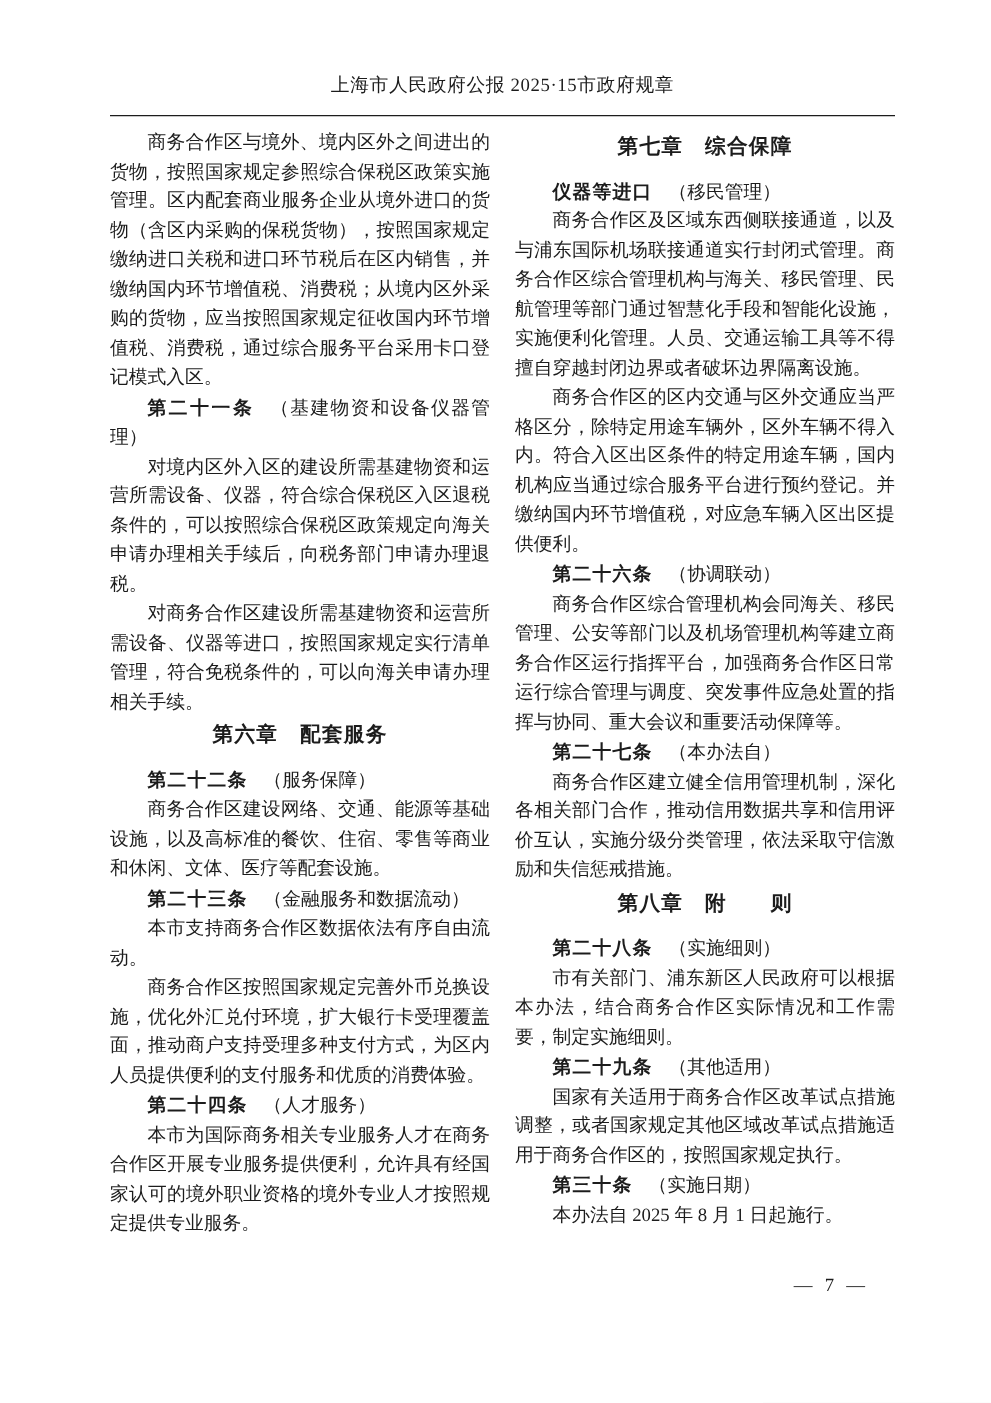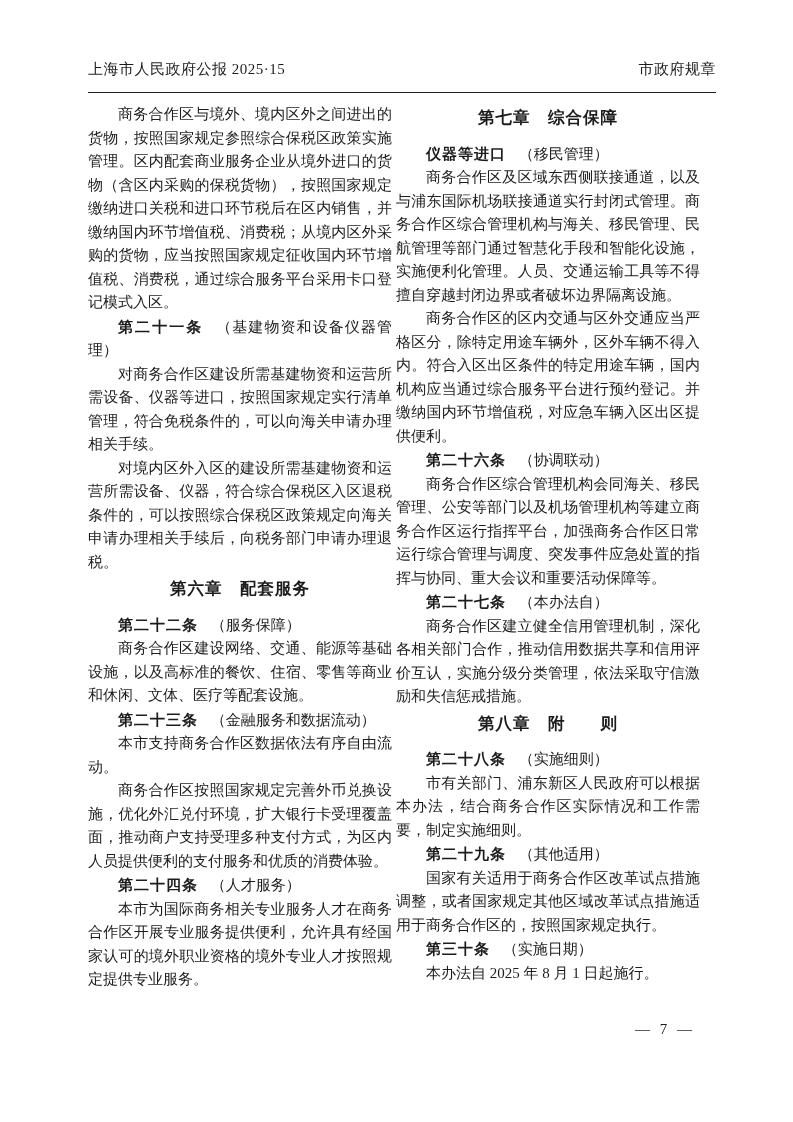--- a/index.html
+++ b/index.html
@@ -6,27 +6,27 @@
   body{
     width:793px;height:1122px;background:#f2f2f2;
     font-family:"Liberation Serif","DejaVu Serif",serif;
   }
   .page{
     position:relative;width:793px;height:1122px;background:#ffffff;
     color:#1c1c1c;overflow:hidden;
   }
   .header{
     position:absolute;top:60px;left:88px;width:628px;
-    display:flex;justify-content:space-between;align-items:flex-end;
+    display:flex;justify-content:center;align-items:flex-end;
     font-size:15px;line-height:19px;letter-spacing:0.5px;
     padding-bottom:13px;border-bottom:1.5px solid #1c1c1c;
   }
   .content{
     position:absolute;top:103px;left:88px;width:628px;
-    display:flex;gap:4px;
+    display:flex;gap:20px;
   }
   .column{
     width:304px;font-size:15px;line-height:23.5px;
     text-align:justify;
   }
   .column p{margin:0;}
   .body-para{text-indent:2em;}
   .article-head{text-indent:2em;}
   .art-num{
     font-weight:700;
@@ -50,22 +50,22 @@
 <div class="page">
   <div class="header">
     <span>上海市人民政府公报 2025·15</span>
     <span>市政府规章</span>
   </div>
 
   <div class="content">
     <div class="column" id="col-left">
         <p class="body-para">商务合作区与境外、境内区外之间进出的货物，按照国家规定参照综合保税区政策实施管理。区内配套商业服务企业从境外进口的货物（含区内采购的保税货物），按照国家规定缴纳进口关税和进口环节税后在区内销售，并缴纳国内环节增值税、消费税；从境内区外采购的货物，应当按照国家规定征收国内环节增值税、消费税，通过综合服务平台采用卡口登记模式入区。</p>
         <p class="article-head"><span class="art-num">第二十一条</span><span class="art-title">（基建物资和设备仪器管理）</span></p>
+        <p class="body-para">对境内区外入区的建设所需基建物资和运营所需设备、仪器，符合综合保税区入区退税条件的，可以按照综合保税区政策规定向海关申请办理相关手续后，向税务部门申请办理退税。</p>
         <p class="body-para">对商务合作区建设所需基建物资和运营所需设备、仪器等进口，按照国家规定实行清单管理，符合免税条件的，可以向海关申请办理相关手续。</p>
-        <p class="body-para">对境内区外入区的建设所需基建物资和运营所需设备、仪器，符合综合保税区入区退税条件的，可以按照综合保税区政策规定向海关申请办理相关手续后，向税务部门申请办理退税。</p>
         <h2 class="chapter">第六章　配套服务</h2>
         <p class="article-head"><span class="art-num">第二十二条</span><span class="art-title">（服务保障）</span></p>
         <p class="body-para">商务合作区建设网络、交通、能源等基础设施，以及高标准的餐饮、住宿、零售等商业和休闲、文体、医疗等配套设施。</p>
         <p class="article-head"><span class="art-num">第二十三条</span><span class="art-title">（金融服务和数据流动）</span></p>
         <p class="body-para">本市支持商务合作区数据依法有序自由流动。</p>
         <p class="body-para">商务合作区按照国家规定完善外币兑换设施，优化外汇兑付环境，扩大银行卡受理覆盖面，推动商户支持受理多种支付方式，为区内人员提供便利的支付服务和优质的消费体验。</p>
         <p class="article-head"><span class="art-num">第二十四条</span><span class="art-title">（人才服务）</span></p>
         <p class="body-para">本市为国际商务相关专业服务人才在商务合作区开展专业服务提供便利，允许具有经国家认可的境外职业资格的境外专业人才按照规定提供专业服务。</p>
       </div>
     <div class="column" id="col-right">

